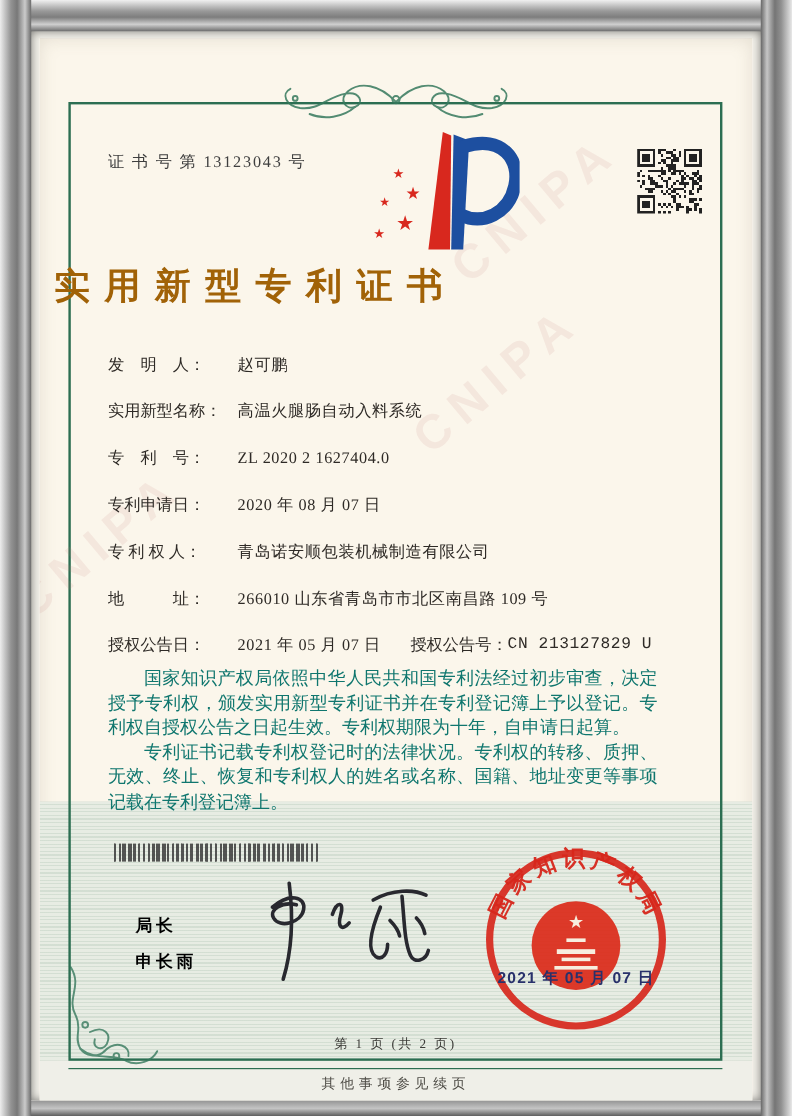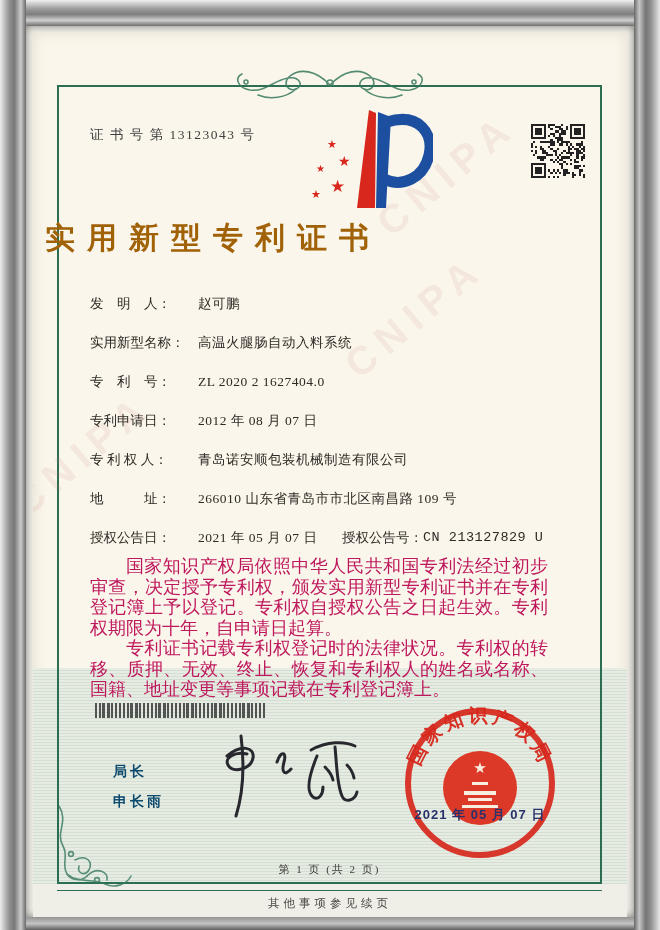--- a/index.html
+++ b/index.html
@@ -56,31 +56,31 @@
   .title { position:absolute; left:0; right:0; top:186px; text-align:left;
            font-size:30px; font-weight:bold; letter-spacing:12px; color:#a16207; text-indent:12px; }
 
   .fields { position:absolute; left:57px; right:40px; top:252px; }
   .frow { height:39px; display:flex; align-items:center; font-size:13.5px; color:#2e2a26; position:relative; }
   .lbl { display:inline-block; min-width:108px; }
   .val { letter-spacing:.5px; }
   .grant-right { position:absolute; left:252px; top:0; height:39px; display:flex; align-items:center;font-family:Liberation Mono, monospace; }
 
   .paras { position:absolute; left:57px; width:458px; top:524px;
-           font-size:18px; line-height:20.5px; color:#be185d; text-align:justify; }
+           font-size:15px; line-height:20.5px; color:#0f766e; text-align:justify; }
   .paras p { text-indent:2em; }
 
   .barcode { position:absolute; left:62px; top:671px; width:170px; height:15px;
              background-image:
                repeating-linear-gradient(90deg,#3a3a3a 0 2px,transparent 2px 4px),
                repeating-linear-gradient(90deg,#3a3a3a 0 1px,transparent 1px 7px);
              opacity:.85; }
 
   .sig-block { position:absolute; left:80px; top:724px; font-family:"Liberation Sans","DejaVu Sans",sans-serif;
-               font-size:14px; font-weight:bold; color:#0c4a6e; letter-spacing:3px; line-height:30px; }
+               font-size:14px; font-weight:bold; color:#000000; letter-spacing:3px; line-height:30px; }
   .signature { position:absolute; left:162px; top:700px; width:180px; height:95px; }
 
   .seal { position:absolute; left:367px; top:671px; width:160px; height:160px; }
   .seal-date { position:absolute; left:362px; top:774px; width:170px; text-align:center;
                font-size:13px; font-weight:bold; color:#28316b; letter-spacing:1px; z-index:7;
                font-family:"Liberation Sans","DejaVu Sans",sans-serif; }
 
   .page-no { position:absolute; left:24px; width:545px; top:830px; text-align:center;
              font-size:11px; color:#3c3c38; letter-spacing:2px; }
 
@@ -343,21 +343,21 @@
       <div class="frow">
         <span class="lbl">实用新型名称：</span>
         <span class="val">高温火腿肠自动入料系统</span>
       </div>
       <div class="frow">
         <span class="lbl">专　利　号：</span>
         <span class="val">ZL 2020 2 1627404.0</span>
       </div>
       <div class="frow">
         <span class="lbl">专利申请日：</span>
-        <span class="val">2012 年 08 月 07 日</span>
+        <span class="val">2020 年 08 月 07 日</span>
       </div>
       <div class="frow">
         <span class="lbl">专 利 权 人：</span>
         <span class="val">青岛诺安顺包装机械制造有限公司</span>
       </div>
       <div class="frow">
         <span class="lbl">地　　　址：</span>
         <span class="val">266010 山东省青岛市市北区南昌路 109 号</span>
       </div>
       <div class="frow">

